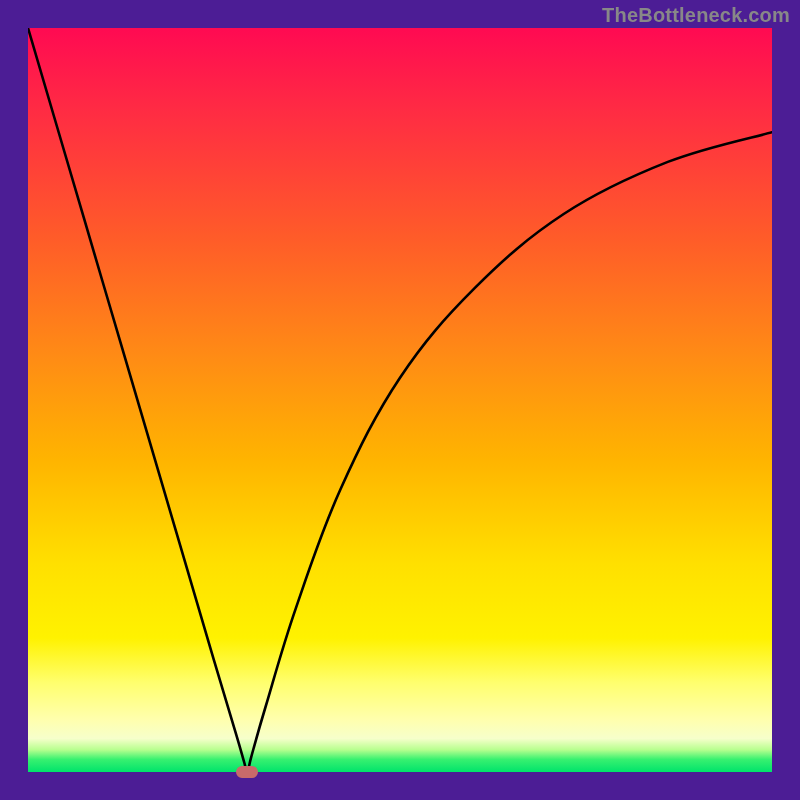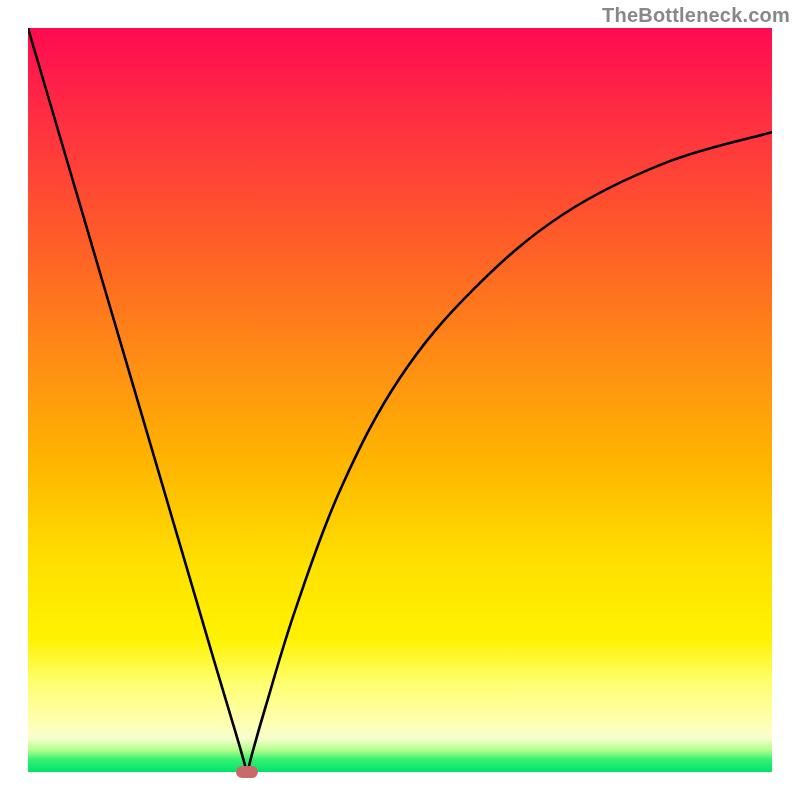--- a/index.html
+++ b/index.html
@@ -8,21 +8,21 @@
     width: 800px;
     height: 800px;
     overflow: hidden;
     background: #000;
     font-family: Arial, Helvetica, sans-serif;
   }
   .frame {
     position: relative;
     width: 800px;
     height: 800px;
-    background: #ffffff;
+    background: #4c1d95;
   }
   .plot {
     position: absolute;
     left: 28px;
     top: 28px;
     width: 744px;
     height: 744px;
     
     background: linear-gradient(to bottom,
       #ff0a52 0%,

